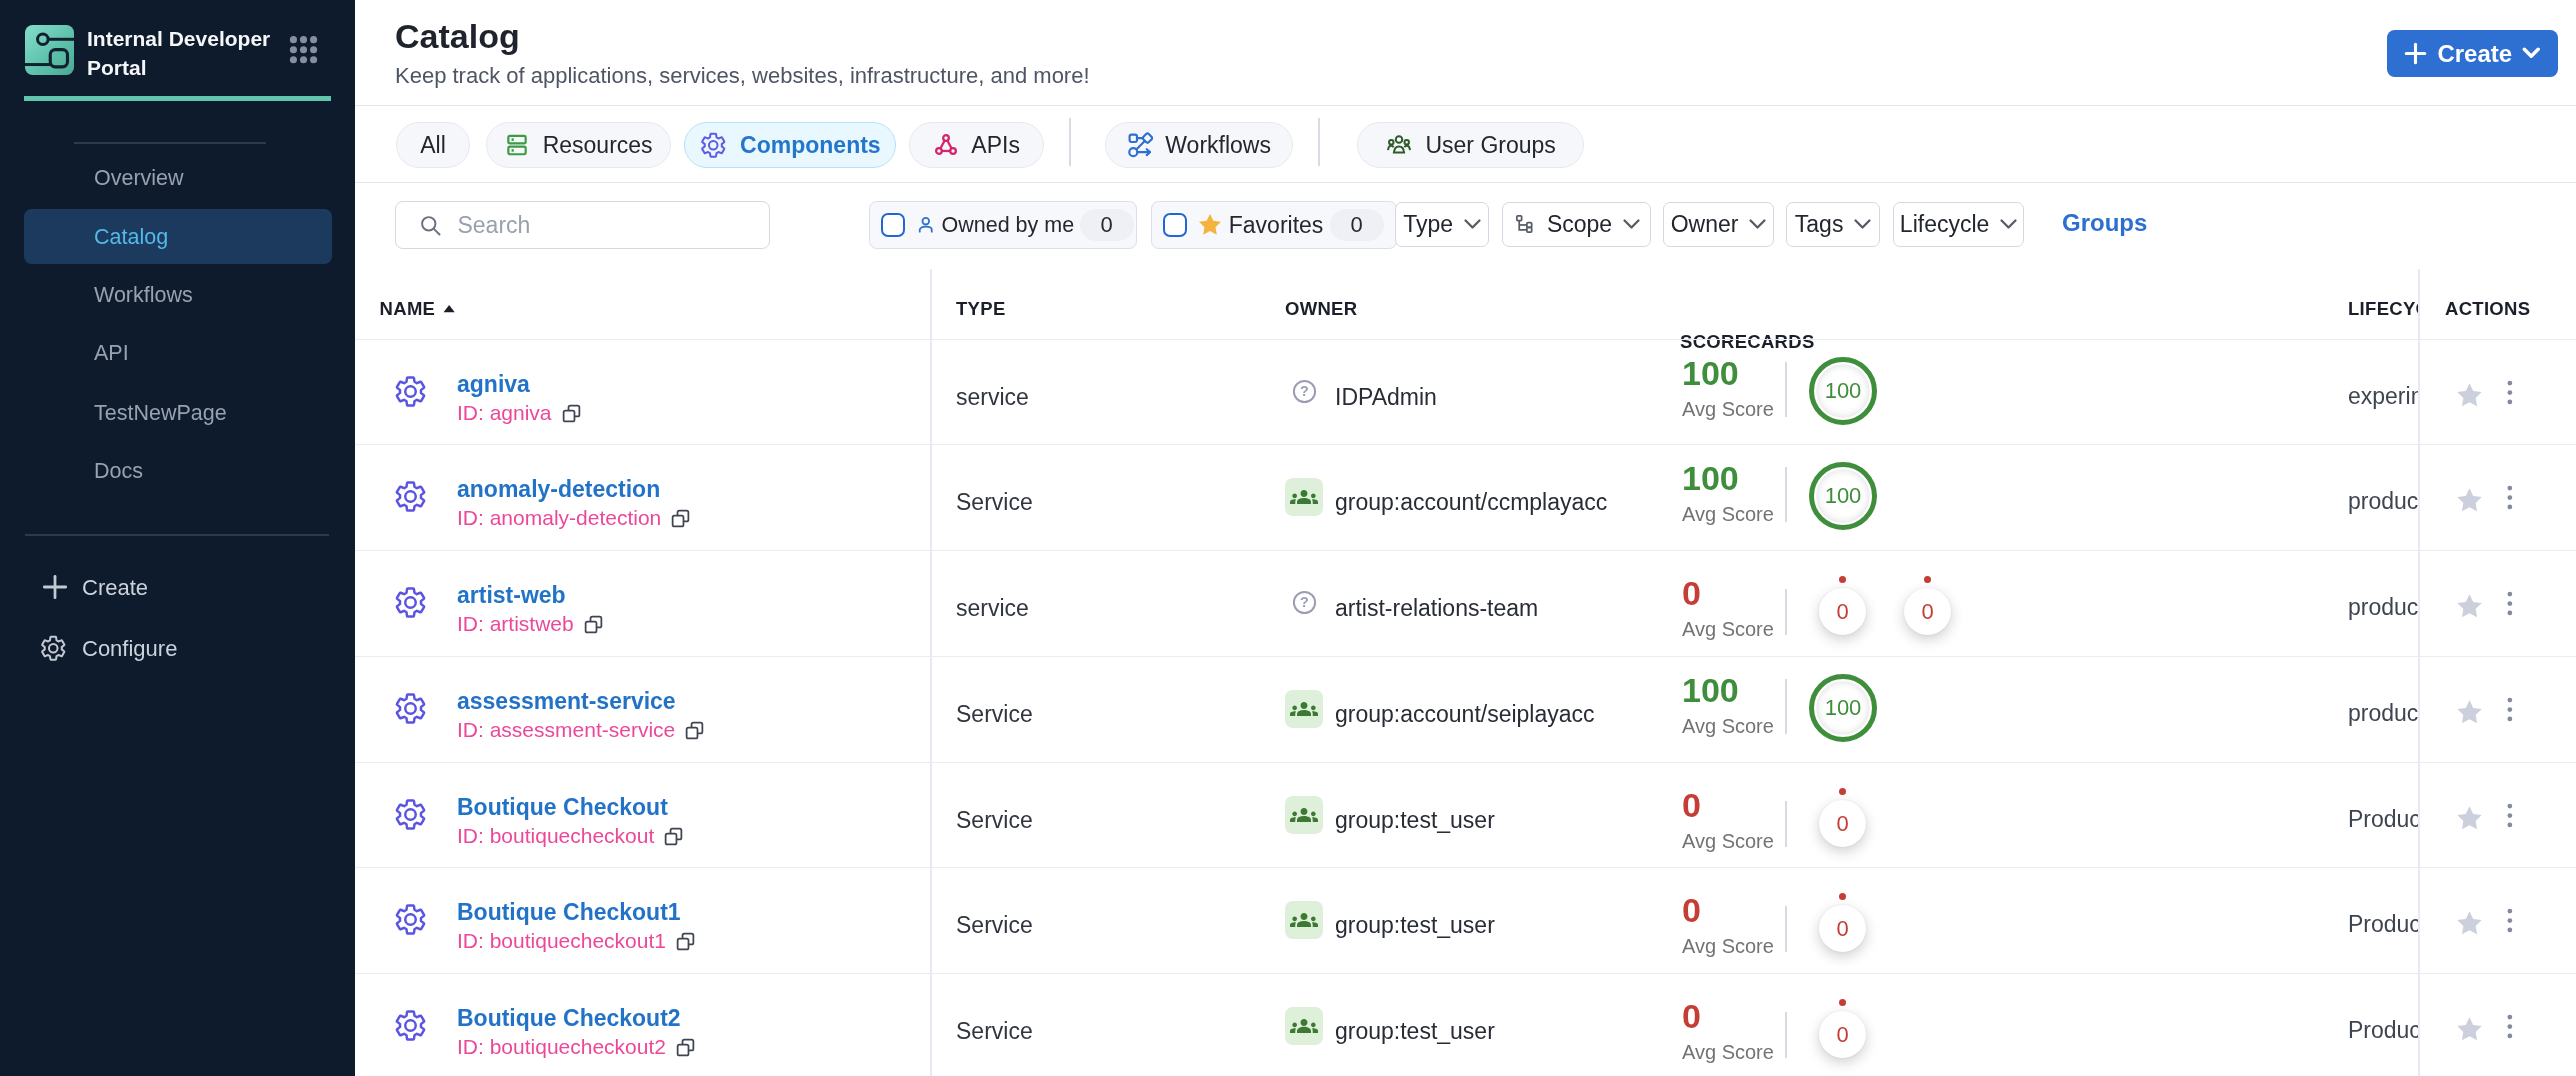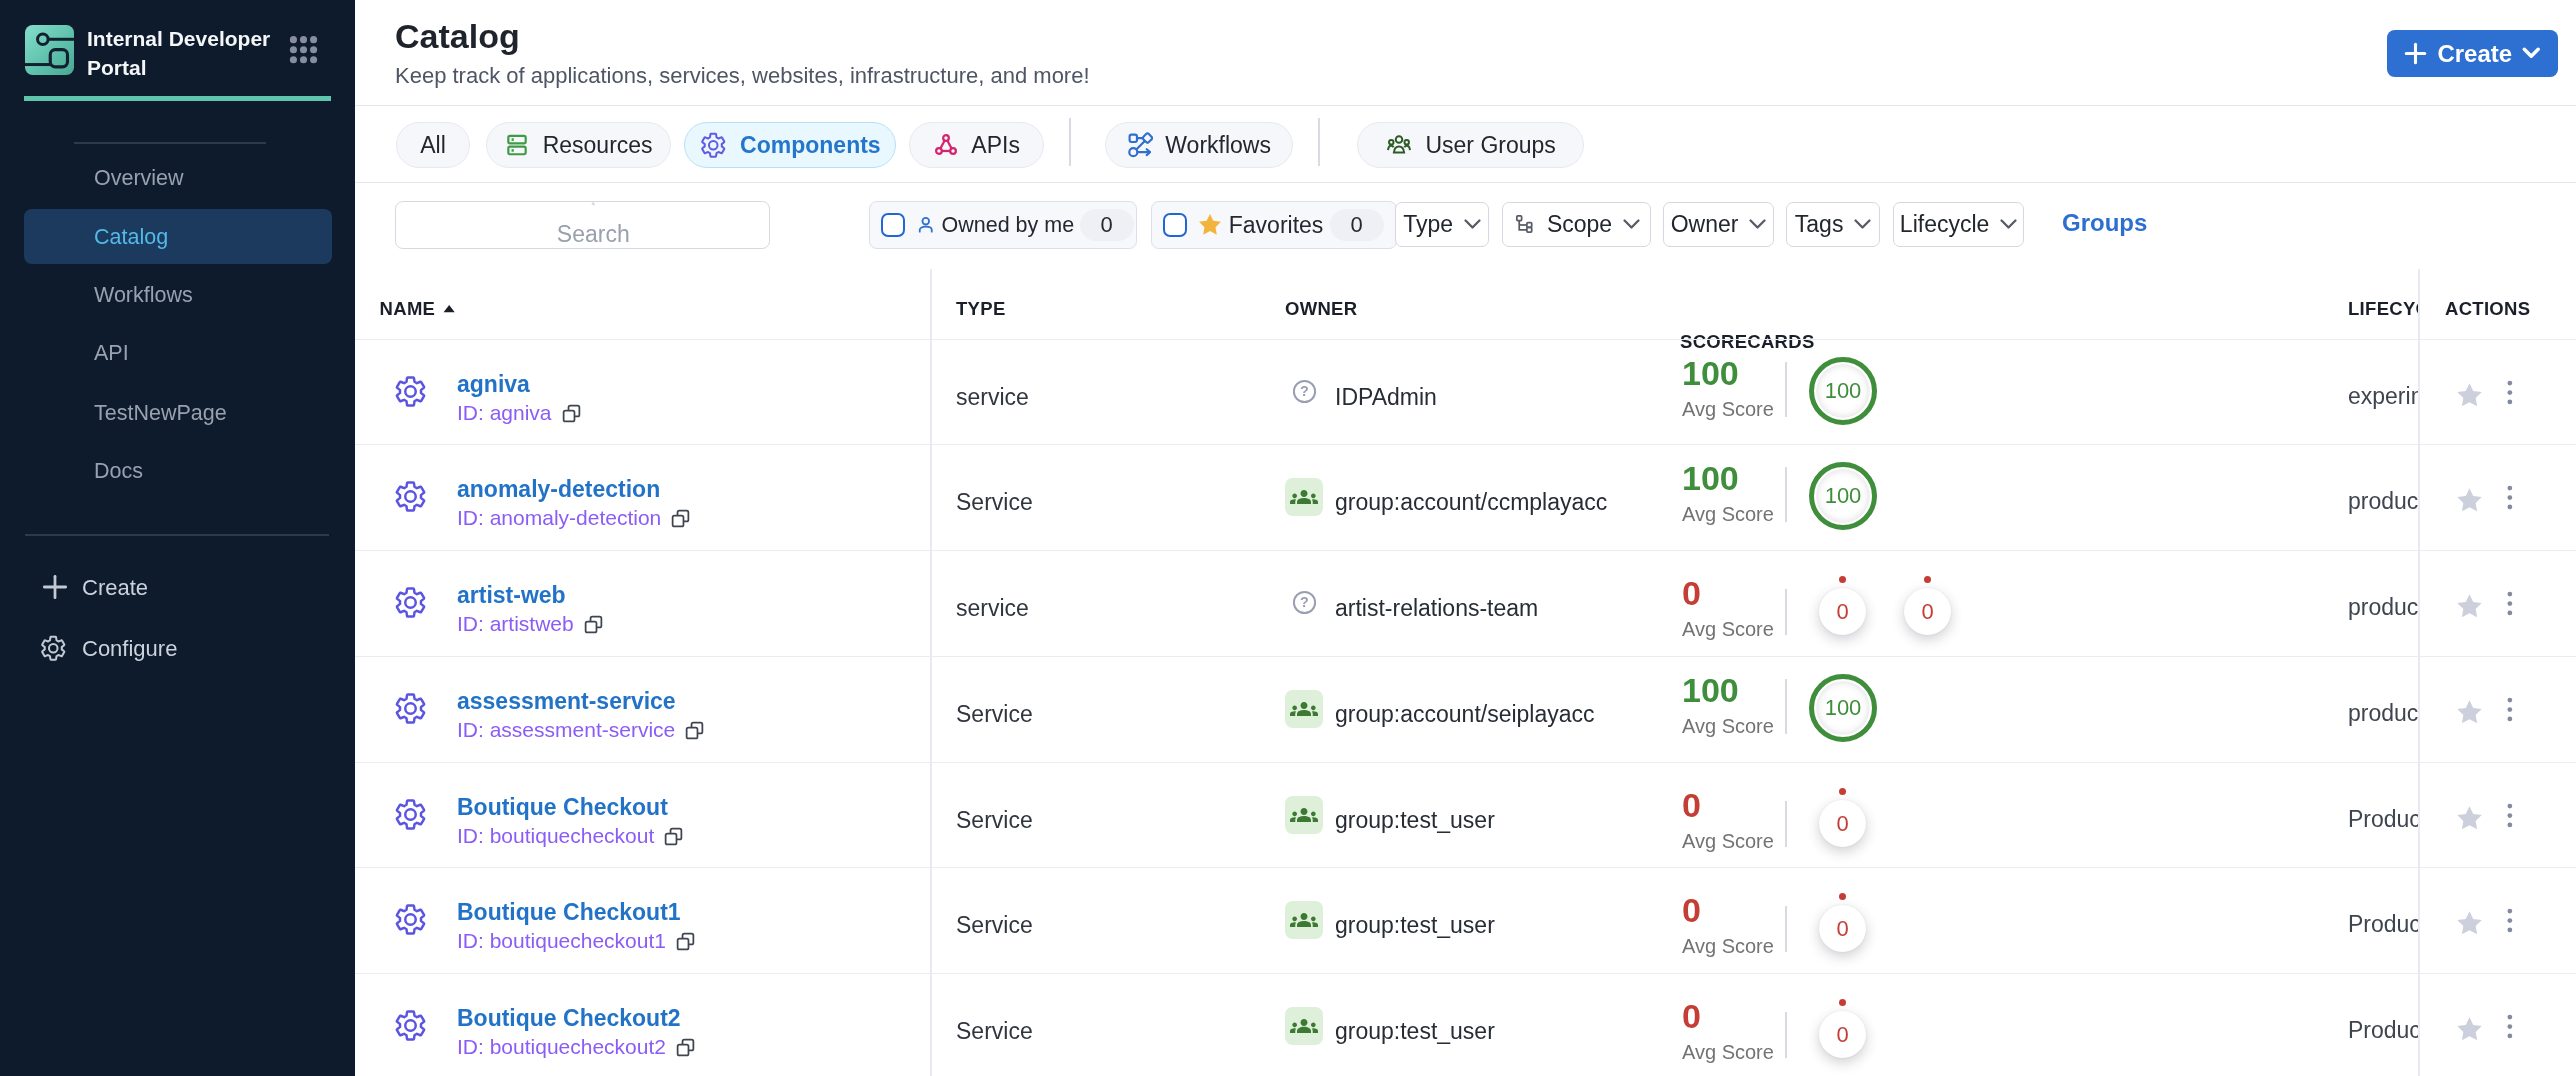--- a/index.html
+++ b/index.html
@@ -33,21 +33,21 @@
   font-size:22px; display:flex; align-items:center; justify-content:center; }
 .cbx { width:24.6px; height:24.6px; border:2.3px solid #2266d6; border-radius:7px; background:#fff; flex-shrink:0; }
 
 
 #table { position:absolute; left:0; top:269px; width:2221px; height:807px; }
 .th { position:absolute; top:29px; font-size:18.5px; font-weight:bold; color:#1a1f29; letter-spacing:0.3px; }
 .colborder { position:absolute; top:0; width:1.5px; height:807px; background:#e9e9f1; }
 .rowline { position:absolute; left:0; width:2221px; height:0.8px; background:#ebebf3; }
 .row { position:absolute; left:0; width:2221px; height:105px; }
 .c-name { position:absolute; left:102px; top:32px; font-size:23px; font-weight:bold; color:#2273c8;text-align:right; }
-.c-id { position:absolute; left:102px; top:62px; font-size:21px; color:#8b5cf6; display:flex; align-items:center; gap:9.2px;text-align:center; }
+.c-id { position:absolute; left:102px; top:62px; font-size:21px; color:#ec4899; display:flex; align-items:center; gap:9.2px;text-align:center; }
 .c-type { position:absolute; left:601px; top:6.2px; height:105px; display:flex; align-items:center; font-size:23px; color:#30353f; }
 .c-owner { position:absolute; left:980px; top:6.2px; height:105px; display:flex; align-items:center; font-size:23px; color:#272c35; }
 .c-score { position:absolute; left:1327px; top:14.6px; font-size:34px; font-weight:bold; }
 .c-avg { position:absolute; left:1327px; top:59px; font-size:20px; color:#737373; }
 .c-scoresep { position:absolute; left:1430px; top:23px; width:1.5px; height:55px; background:#d8dae3; }
 .c-life { position:absolute; left:1993px; top:5.4px; width:70px; height:105px; display:flex; align-items:center;
   font-size:23px; color:#3f4550; overflow:hidden; white-space:nowrap; }
 .green { color:#3e8e3b; }
 .red { color:#c43e36; }
 .circle100 { position:absolute; top:17.7px; width:68px; height:68px; border-radius:50%;
@@ -144,21 +144,21 @@
         <circle cx="5.4" cy="9.6" r="1.9"></circle>
             <path d="M2.6 16.4c.2-2.2 1.4-3.7 2.8-3.7 .8 0 1.5.4 2 1.2"></path>
         <circle cx="18.6" cy="9.6" r="1.9"></circle>
             <path d="M21.4 16.4c-.2-2.2-1.4-3.7-2.8-3.7-.8 0-1.5.4-2 1.2"></path>
           </g>
         </svg>
       <span>User Groups</span>
       </div>
     <div class="hdr-border" style="top:182px;"></div>
 
-    <div class="fbox" style="left:40px; width:375px; gap:15.4px; padding-left:21.5px; background:#fff; border-color:#d5d8e1;flex-direction:column;">
+    <div class="fbox" style="left:40px; width:375px; gap:15.4px; padding-left:21.5px; background:#fff; border-color:#d5d8e1;">
       <svg width="24.6" height="24.6" viewBox="0 0 24 24">
           <g fill="none" stroke="#6a7080" stroke-width="1.9">
         <circle cx="10.5" cy="10.5" r="6.5"></circle>
             <line x1="15.5" y1="15.5" x2="21" y2="21" stroke-linecap="round"></line>
           </g>
         </svg>
       <span style="font-size:23px; color:#99a0ae;">Search</span>
       </div>
     <div class="fbox" style="left:514px; width:268px; gap:0; padding-left:10.8px;">
       <span class="cbx"></span>

